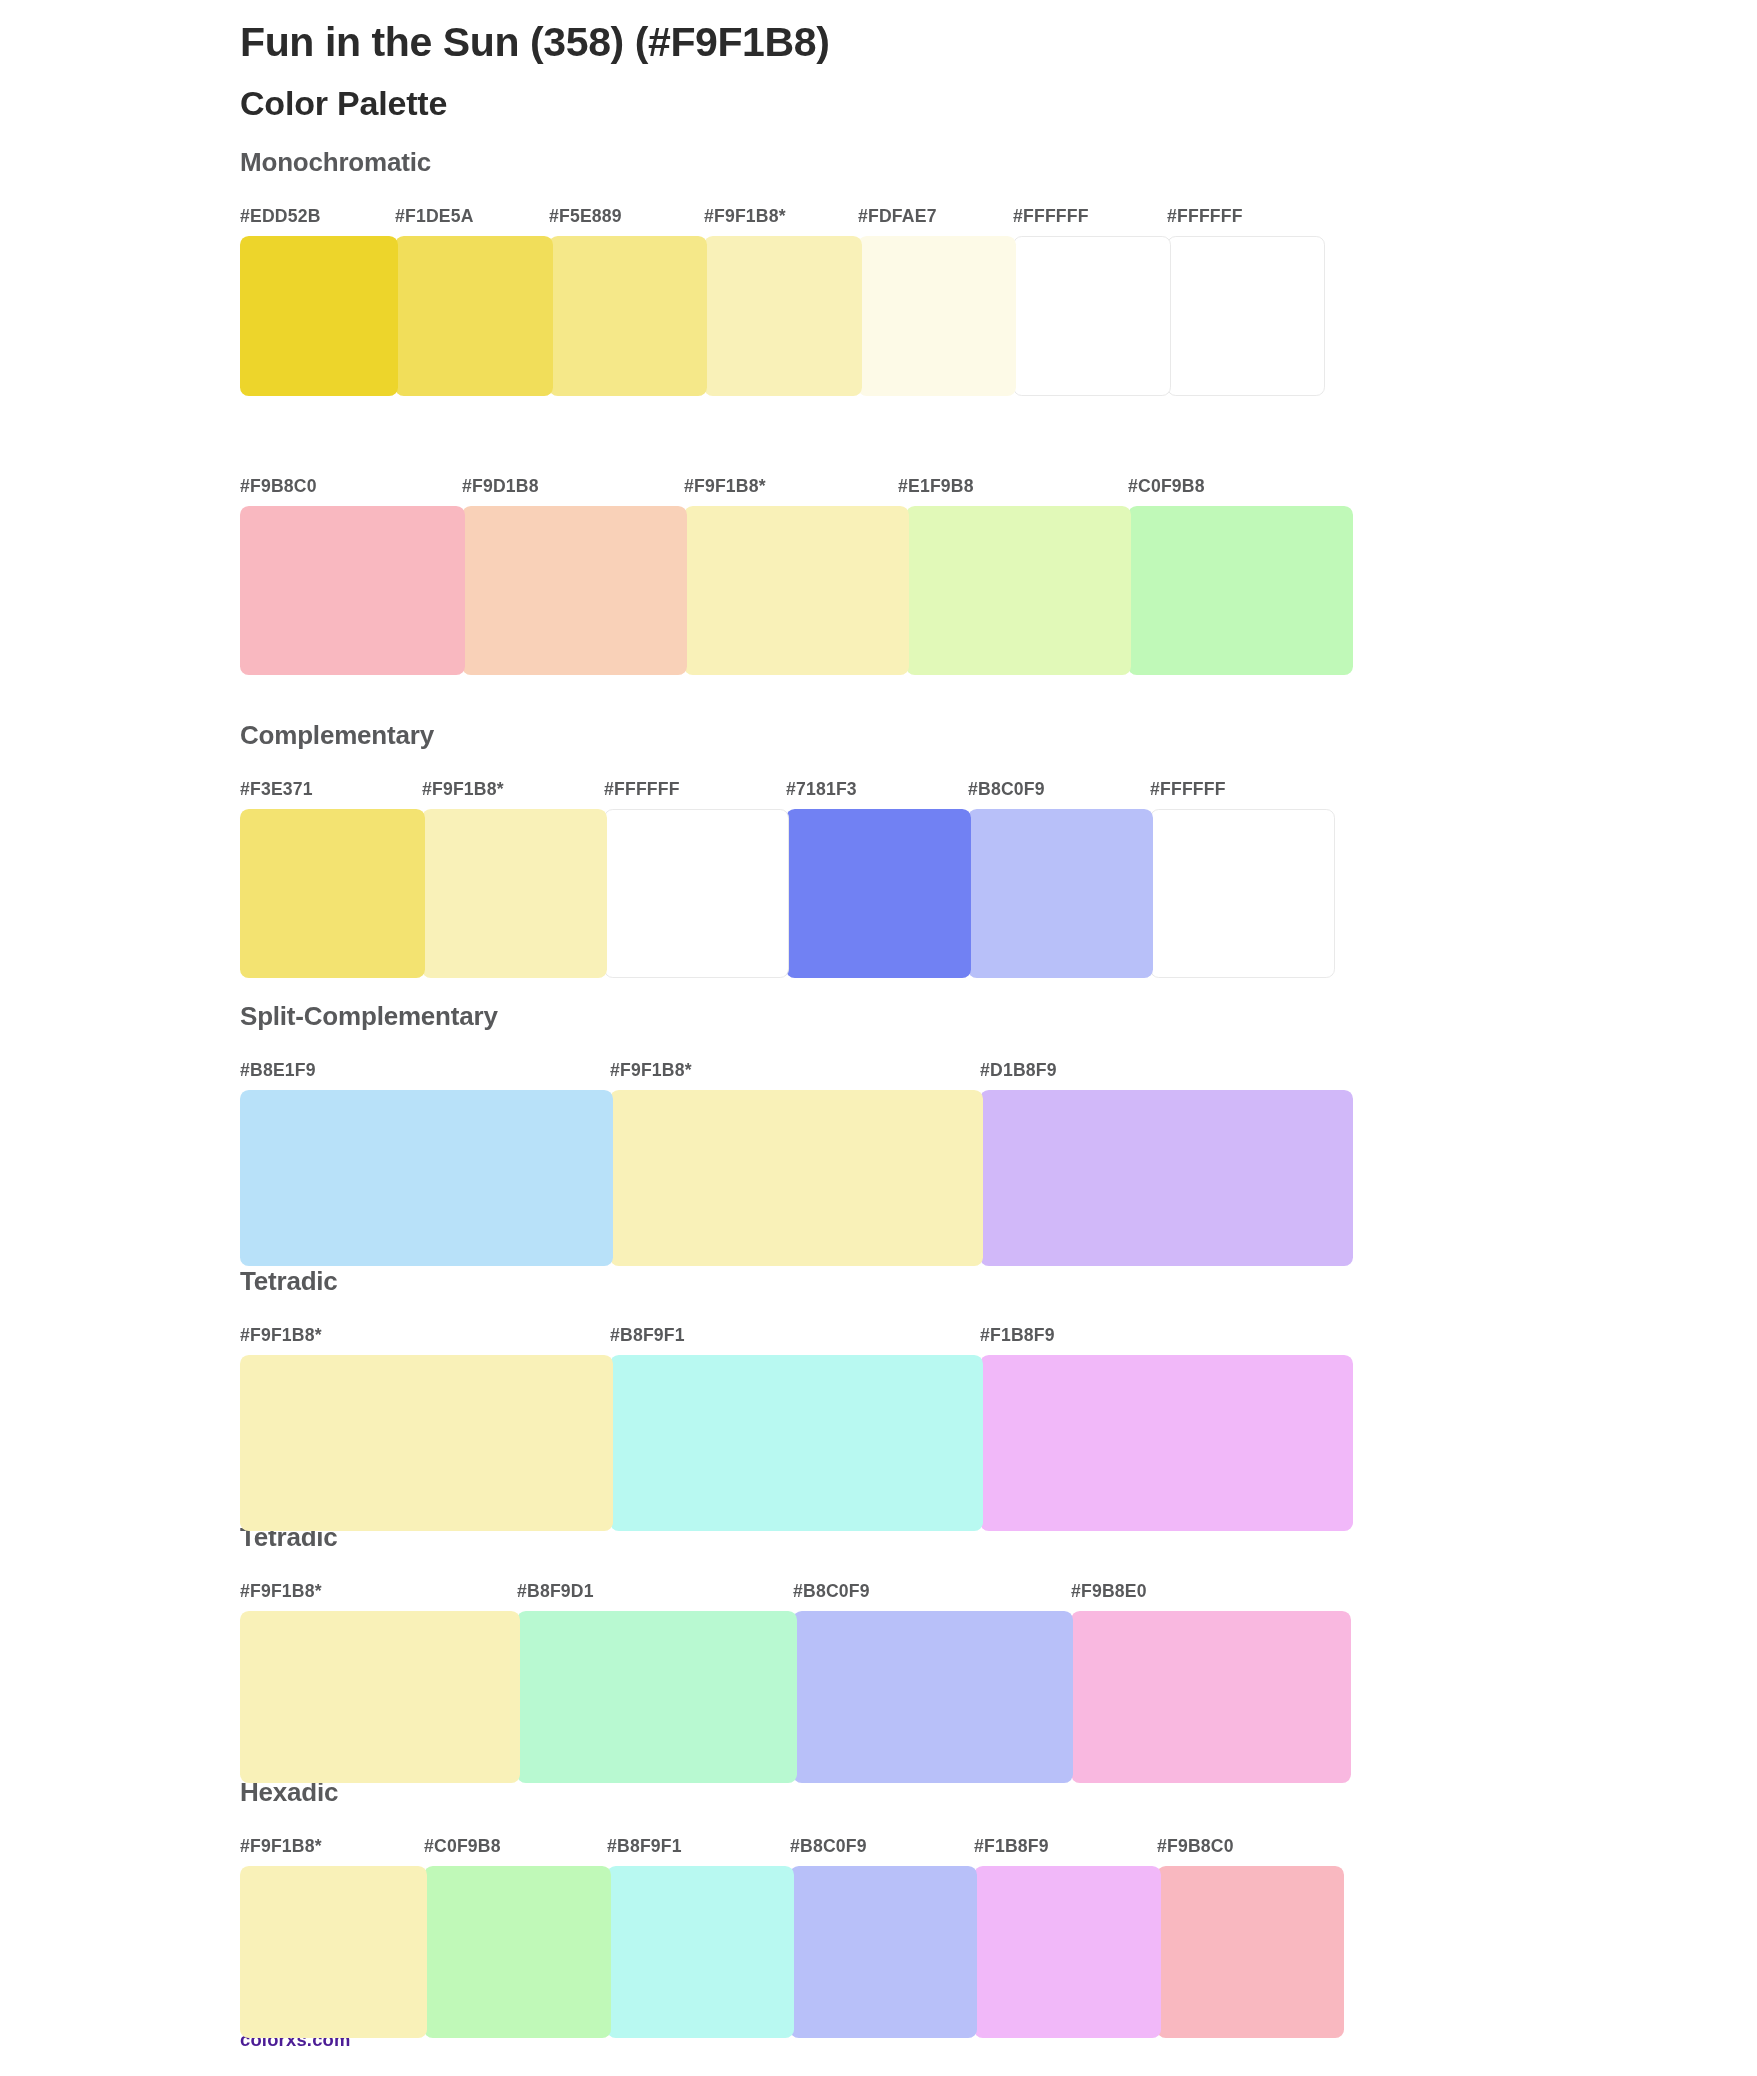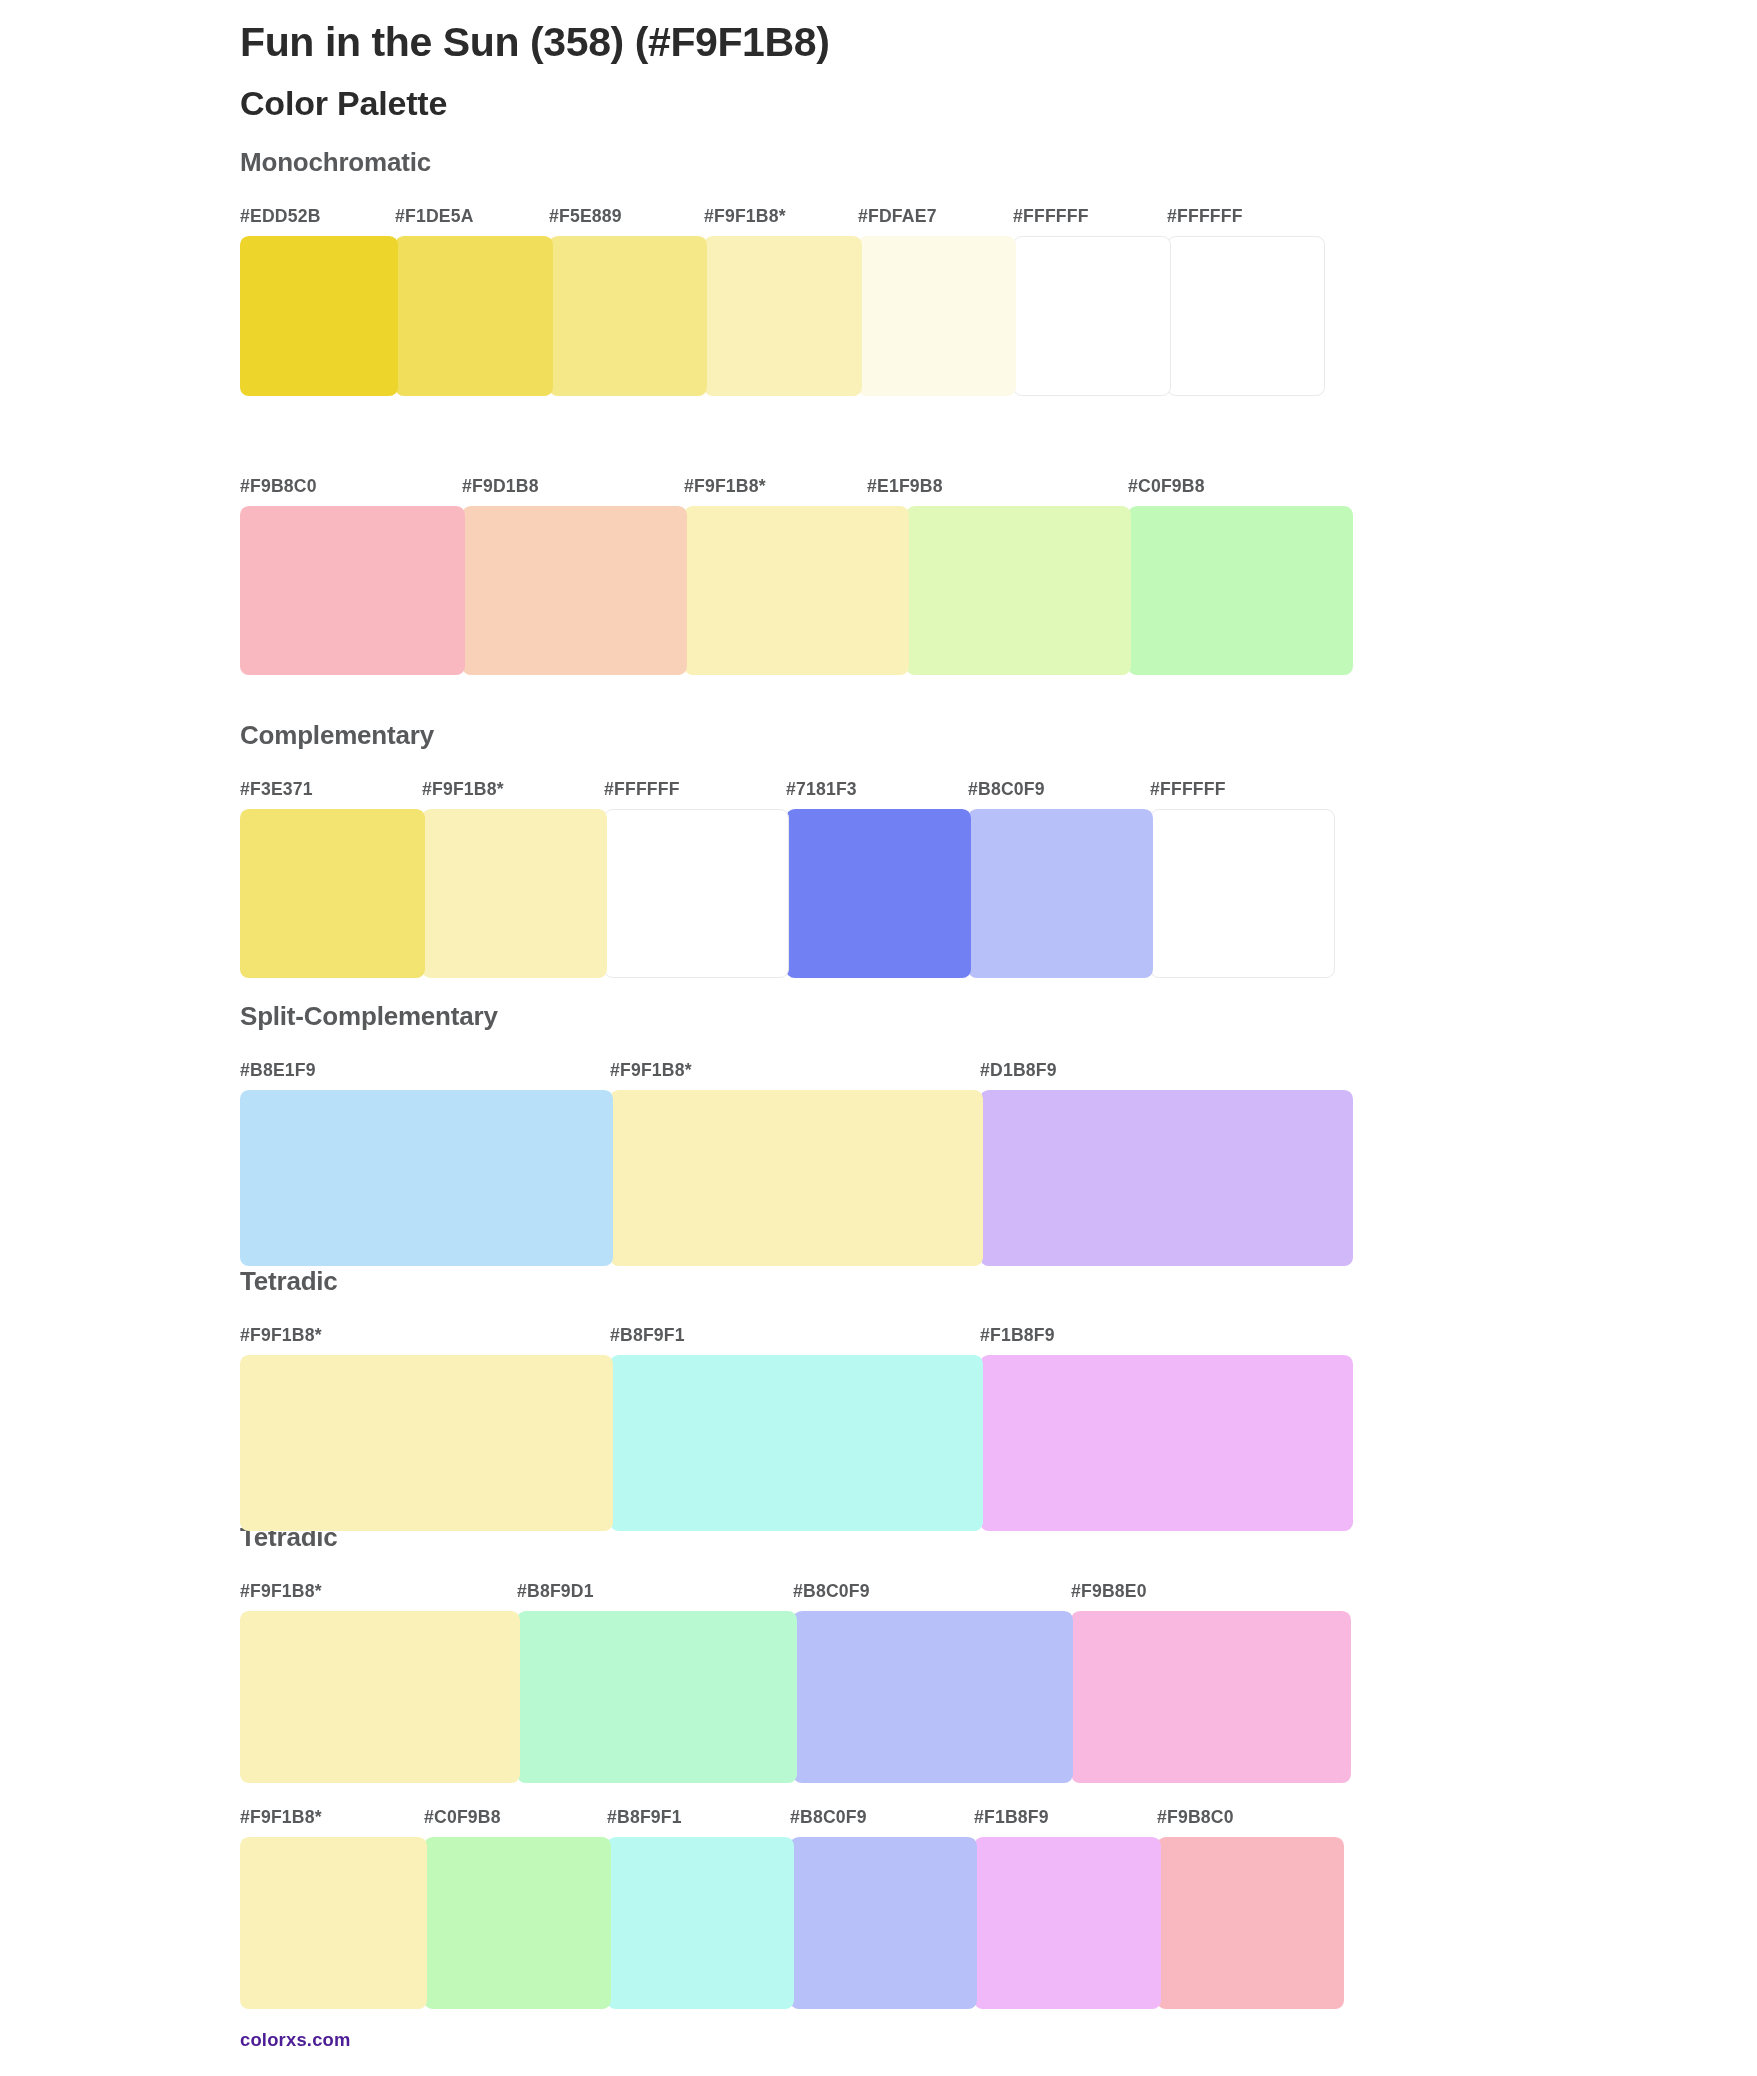--- a/index.html
+++ b/index.html
@@ -140,21 +140,21 @@
           <div class="swatch" title="#FDFAE7" style="left: 618px; width: 158px; height: 160px; background: rgb(253, 250, 231); z-index: 3;"></div>
           <div class="swatch is-white" title="#FFFFFF" style="left: 773px; width: 158px; height: 160px; background: rgb(255, 255, 255); z-index: 2;"></div>
           <div class="swatch is-white" title="#FFFFFF" style="left: 927px; width: 158px; height: 160px; background: rgb(255, 255, 255); z-index: 1;"></div>
         </div>
       </div>
       <div class="section" style="top: 447px; left: 240px; width: 1110px;">
         <div class="labels-row">
           <span class="swatch-label" style="left: 0px;">#F9B8C0</span>
           <span class="swatch-label" style="left: 222px;">#F9D1B8</span>
           <span class="swatch-label" style="left: 444px;">#F9F1B8*</span>
-          <span class="swatch-label" style="left: 627px;">#E1F9B8</span>
+          <span class="swatch-label" style="left: 658px;">#E1F9B8</span>
           <span class="swatch-label" style="left: 888px;">#C0F9B8</span>
         </div>
         <div class="swatches-row" style="height: 169px;">
           <div class="swatch" title="#F9B8C0" style="left: 0px; width: 225px; height: 169px; background: rgb(249, 184, 192); z-index: 5;"></div>
           <div class="swatch" title="#F9D1B8" style="left: 222px; width: 225px; height: 169px; background: rgb(249, 209, 184); z-index: 4;"></div>
           <div class="swatch" title="#F9F1B8*" style="left: 444px; width: 225px; height: 169px; background: rgb(249, 241, 184); z-index: 3;"></div>
           <div class="swatch" title="#E1F9B8" style="left: 666px; width: 225px; height: 169px; background: rgb(225, 249, 184); z-index: 2;"></div>
           <div class="swatch" title="#C0F9B8" style="left: 888px; width: 225px; height: 169px; background: rgb(192, 249, 184); z-index: 1;"></div>
         </div>
       </div>
@@ -212,20 +212,21 @@
           <span class="swatch-label" style="left: 831px;">#F9B8E0</span>
         </div>
         <div class="swatches-row" style="height: 172px;">
           <div class="swatch" title="#F9F1B8*" style="left: 0px; width: 280px; height: 172px; background: rgb(249, 241, 184); z-index: 4;"></div>
           <div class="swatch" title="#B8F9D1" style="left: 277px; width: 280px; height: 172px; background: rgb(184, 249, 209); z-index: 3;"></div>
           <div class="swatch" title="#B8C0F9" style="left: 553px; width: 280px; height: 172px; background: rgb(184, 192, 249); z-index: 2;"></div>
           <div class="swatch" title="#F9B8E0" style="left: 831px; width: 280px; height: 172px; background: rgb(249, 184, 224); z-index: 1;"></div>
         </div>
       </div>
       <div class="section" style="top: 1778px; left: 240px; width: 1101px;">
+        <h3 class="section-title">Hexadic</h3>
         <div class="labels-row">
           <span class="swatch-label" style="left: 0px;">#F9F1B8*</span>
           <span class="swatch-label" style="left: 184px;">#C0F9B8</span>
           <span class="swatch-label" style="left: 367px;">#B8F9F1</span>
           <span class="swatch-label" style="left: 550px;">#B8C0F9</span>
           <span class="swatch-label" style="left: 734px;">#F1B8F9</span>
           <span class="swatch-label" style="left: 917px;">#F9B8C0</span>
         </div>
         <div class="swatches-row" style="height: 172px;">
           <div class="swatch" title="#F9F1B8*" style="left: 0px; width: 187px; height: 172px; background: rgb(249, 241, 184); z-index: 6;"></div>

